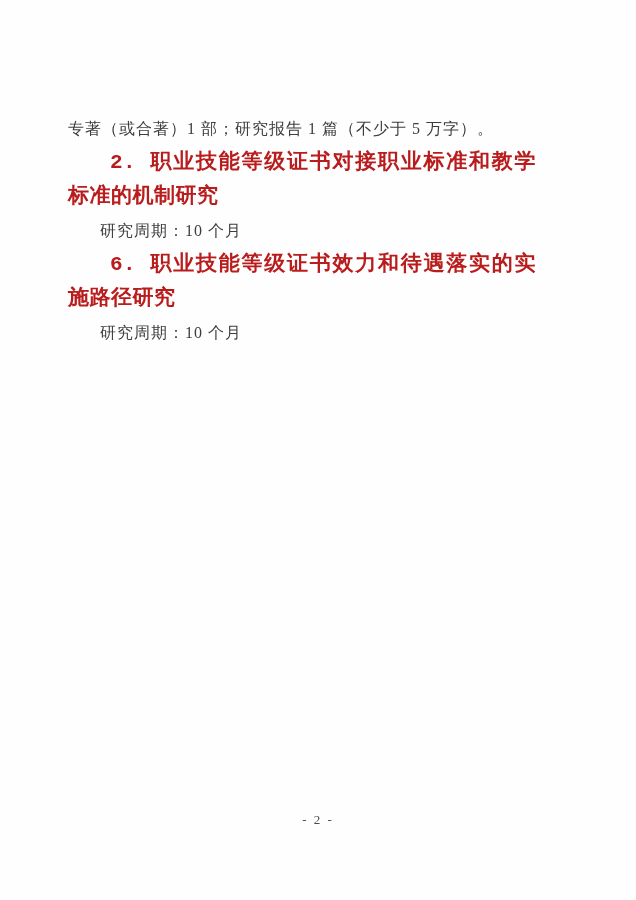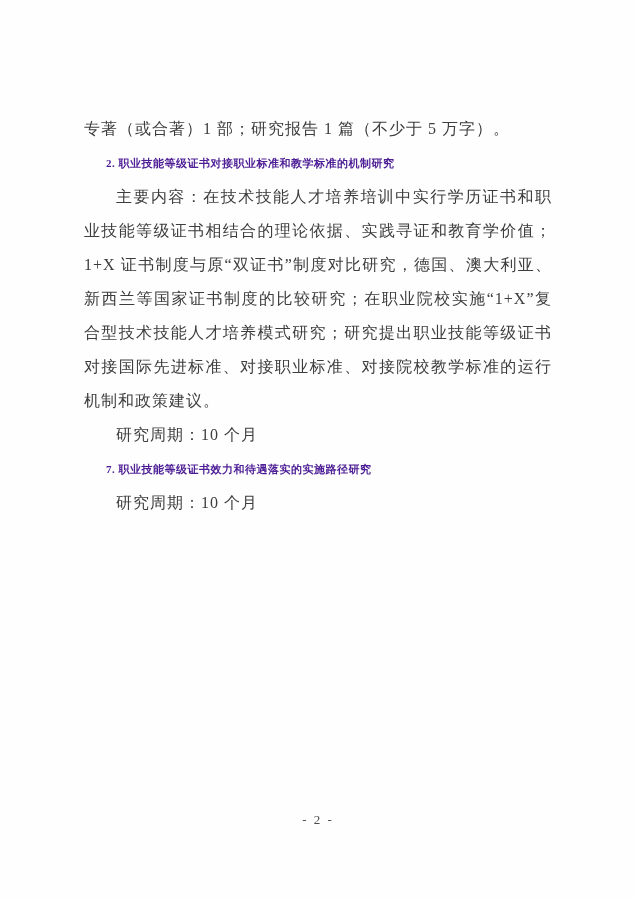--- a/index.html
+++ b/index.html
@@ -11,46 +11,46 @@
     position: relative;
     width: 636px;
     height: 900px;
     background: #fefefe;
     overflow: hidden;
     font-family: "Liberation Serif", serif;
   }
   .content {
     position: absolute;
     top: 112px;
-    left: 84px;
+    left: 68px;
     width: 468px;
   }
   .content p, .content h2 {
     margin: 0;
     padding: 0;
     text-align: justify;
   }
   .body-text {
     font-family: "Liberation Serif", serif;
     font-size: 16px;
     line-height: 34px;
     letter-spacing: 1px;
     color: #3d3d3d;
     text-indent: 2em;
   }
   .no-indent {
     text-indent: 0;
   }
   .heading {
-    font-family: Liberation Serif, serif;
-    font-size: 11px;
+    font-family: Liberation Mono, monospace;
+    font-size: 21px;
     font-weight: bold;
     line-height: 34px;
     letter-spacing: 0.5px;
-    color: #4c1d95;
+    color: #b91c1c;
     text-indent: 2em;
   }
   .footer {
     position: absolute;
     top: 812px;
     left: 0;
     width: 100%;
     text-align: center;
     font-family: "Liberation Serif", serif;
     font-size: 13px;
@@ -58,20 +58,19 @@
     color: #4a4a4a;
   }
 </style>
 </head>
 <body>
 
 <div class="page">
   <div class="content">
     <p class="body-text no-indent">专著（或合著）1 部；研究报告 1 篇（不少于 5 万字）。</p>
     <h2 class="heading">2. 职业技能等级证书对接职业标准和教学标准的机制研究</h2>
-    <p class="body-text">主要内容：在技术技能人才培养培训中实行学历证书和职业技能等级证书相结合的理论依据、实践寻证和教育学价值；1+X 证书制度与原“双证书”制度对比研究，德国、澳大利亚、新西兰等国家证书制度的比较研究；在职业院校实施“1+X”复合型技术技能人才培养模式研究；研究提出职业技能等级证书对接国际先进标准、对接职业标准、对接院校教学标准的运行机制和政策建议。</p>
     <p class="body-text">研究周期：10 个月</p>
-    <h2 class="heading">7. 职业技能等级证书效力和待遇落实的实施路径研究</h2>
+    <h2 class="heading">6. 职业技能等级证书效力和待遇落实的实施路径研究</h2>
     <p class="body-text">研究周期：10 个月</p>
   </div>
 
   <div class="footer">- 2 -</div>
 </div>
 
 </body></html>

